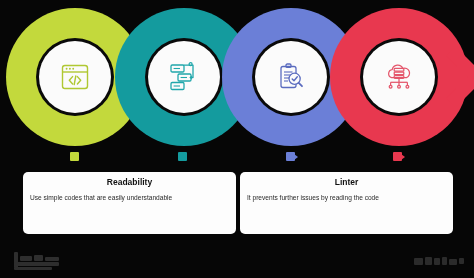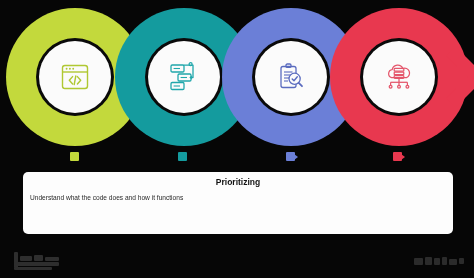--- a/index.html
+++ b/index.html
@@ -254,22 +254,26 @@
     <div class="sq" style="background:#6b7fd7;"></div>
     <div class="tip" style="border-left-color:#6b7fd7;"></div>
   </div>
   <div class="marker" style="left:393px;">
     <div class="sq" style="background:#e8384f;"></div>
     <div class="tip" style="border-left-color:#e8384f;"></div>
   </div>
 
   <div id="cards">
     <div class="card">
-      <div class="card-title">Prioritizing</div>
-      <div class="card-desc">Understand what the code does and how it functions</div>
+      <div class="card-title">Readability</div>
+      <div class="card-desc">Use simple codes  that are easily understandable</div>
+    </div>
+    <div class="card">
+      <div class="card-title">Linter</div>
+      <div class="card-desc">It prevents further issues by reading the code</div>
     </div>
   </div>
 
   <div id="logo-left">
     <div class="bar" style="left:0; top:2px; width:4px; height:16px;"></div>
     <div class="bar" style="left:6px; top:6px; width:12px; height:5px;"></div>
     <div class="bar" style="left:20px; top:5px; width:9px; height:6px;"></div>
     <div class="bar" style="left:31px; top:7px; width:14px; height:4px;"></div>
     <div class="bar" style="left:0; top:12px; width:45px; height:4px;"></div>
     <div class="bar" style="left:0; top:17px; width:38px; height:3px;"></div>

